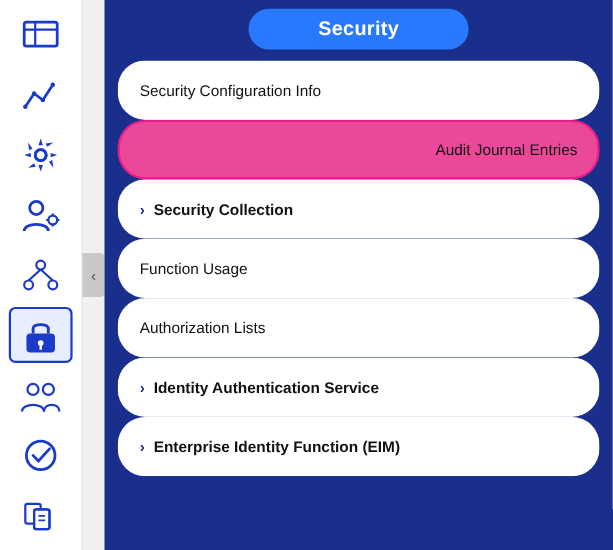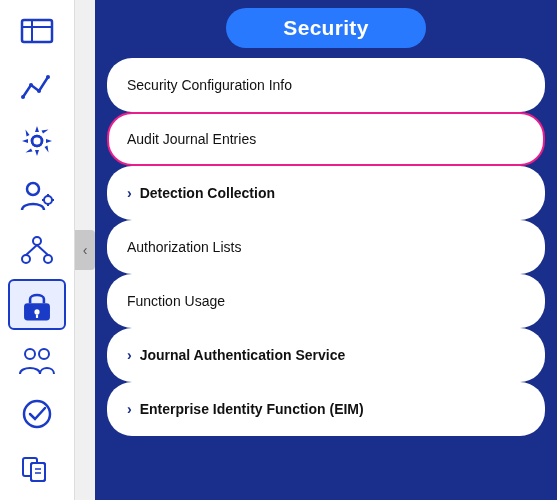--- a/index.html
+++ b/index.html
@@ -70,21 +70,21 @@
       padding: 8px 12px 12px 12px;
       gap: 6px;
       overflow-y: auto;
     }
 
     
     .section-header {
       background: #2979ff;
       color: #fff;
       font-weight: bold;
-      font-size: 21px;
+      font-size: 18px;
       text-align: center;
       padding: 8px 20px;
       border-radius: 30px;
       margin-bottom: 4px;
       align-self: center;
       min-width: 200px;
       letter-spacing: 0.3px;
     }
 
     
@@ -97,21 +97,22 @@
       cursor: pointer;
       display: flex;
       align-items: center;
       gap: 8px;
       border: 2px solid transparent;
       white-space: nowrap;
     }
 
     .menu-item.selected {
       border: 2.5px solid #e91e8c;
-      background: #ffffff;
+      background: #ec4899;
+      justify-content: flex-end;
     }
 
     .menu-item.expandable {
       font-weight: bold;
     }
 
     .menu-item .chevron {
       color: #1a2f8c;
       font-weight: bold;
       font-size: 14px;
@@ -225,31 +226,31 @@
 
   <div id="menu-container">
       <div class="menu-item">
         <span>Security Configuration Info</span>
       </div>
       <div class="menu-item selected">
         <span>Audit Journal Entries</span>
       </div>
       <div class="menu-item expandable">
         <span class="chevron">›</span>
-        <span>Detection Collection</span>
+        <span>Security Collection</span>
+      </div>
+      <div class="menu-item">
+        <span>Function Usage</span>
       </div>
       <div class="menu-item">
         <span>Authorization Lists</span>
       </div>
-      <div class="menu-item">
-        <span>Function Usage</span>
-      </div>
       <div class="menu-item expandable">
         <span class="chevron">›</span>
-        <span>Journal Authentication Service</span>
+        <span>Identity Authentication Service</span>
       </div>
       <div class="menu-item expandable">
         <span class="chevron">›</span>
         <span>Enterprise Identity Function (EIM)</span>
       </div>
     </div>
 
 </div>
 
 </body></html>

